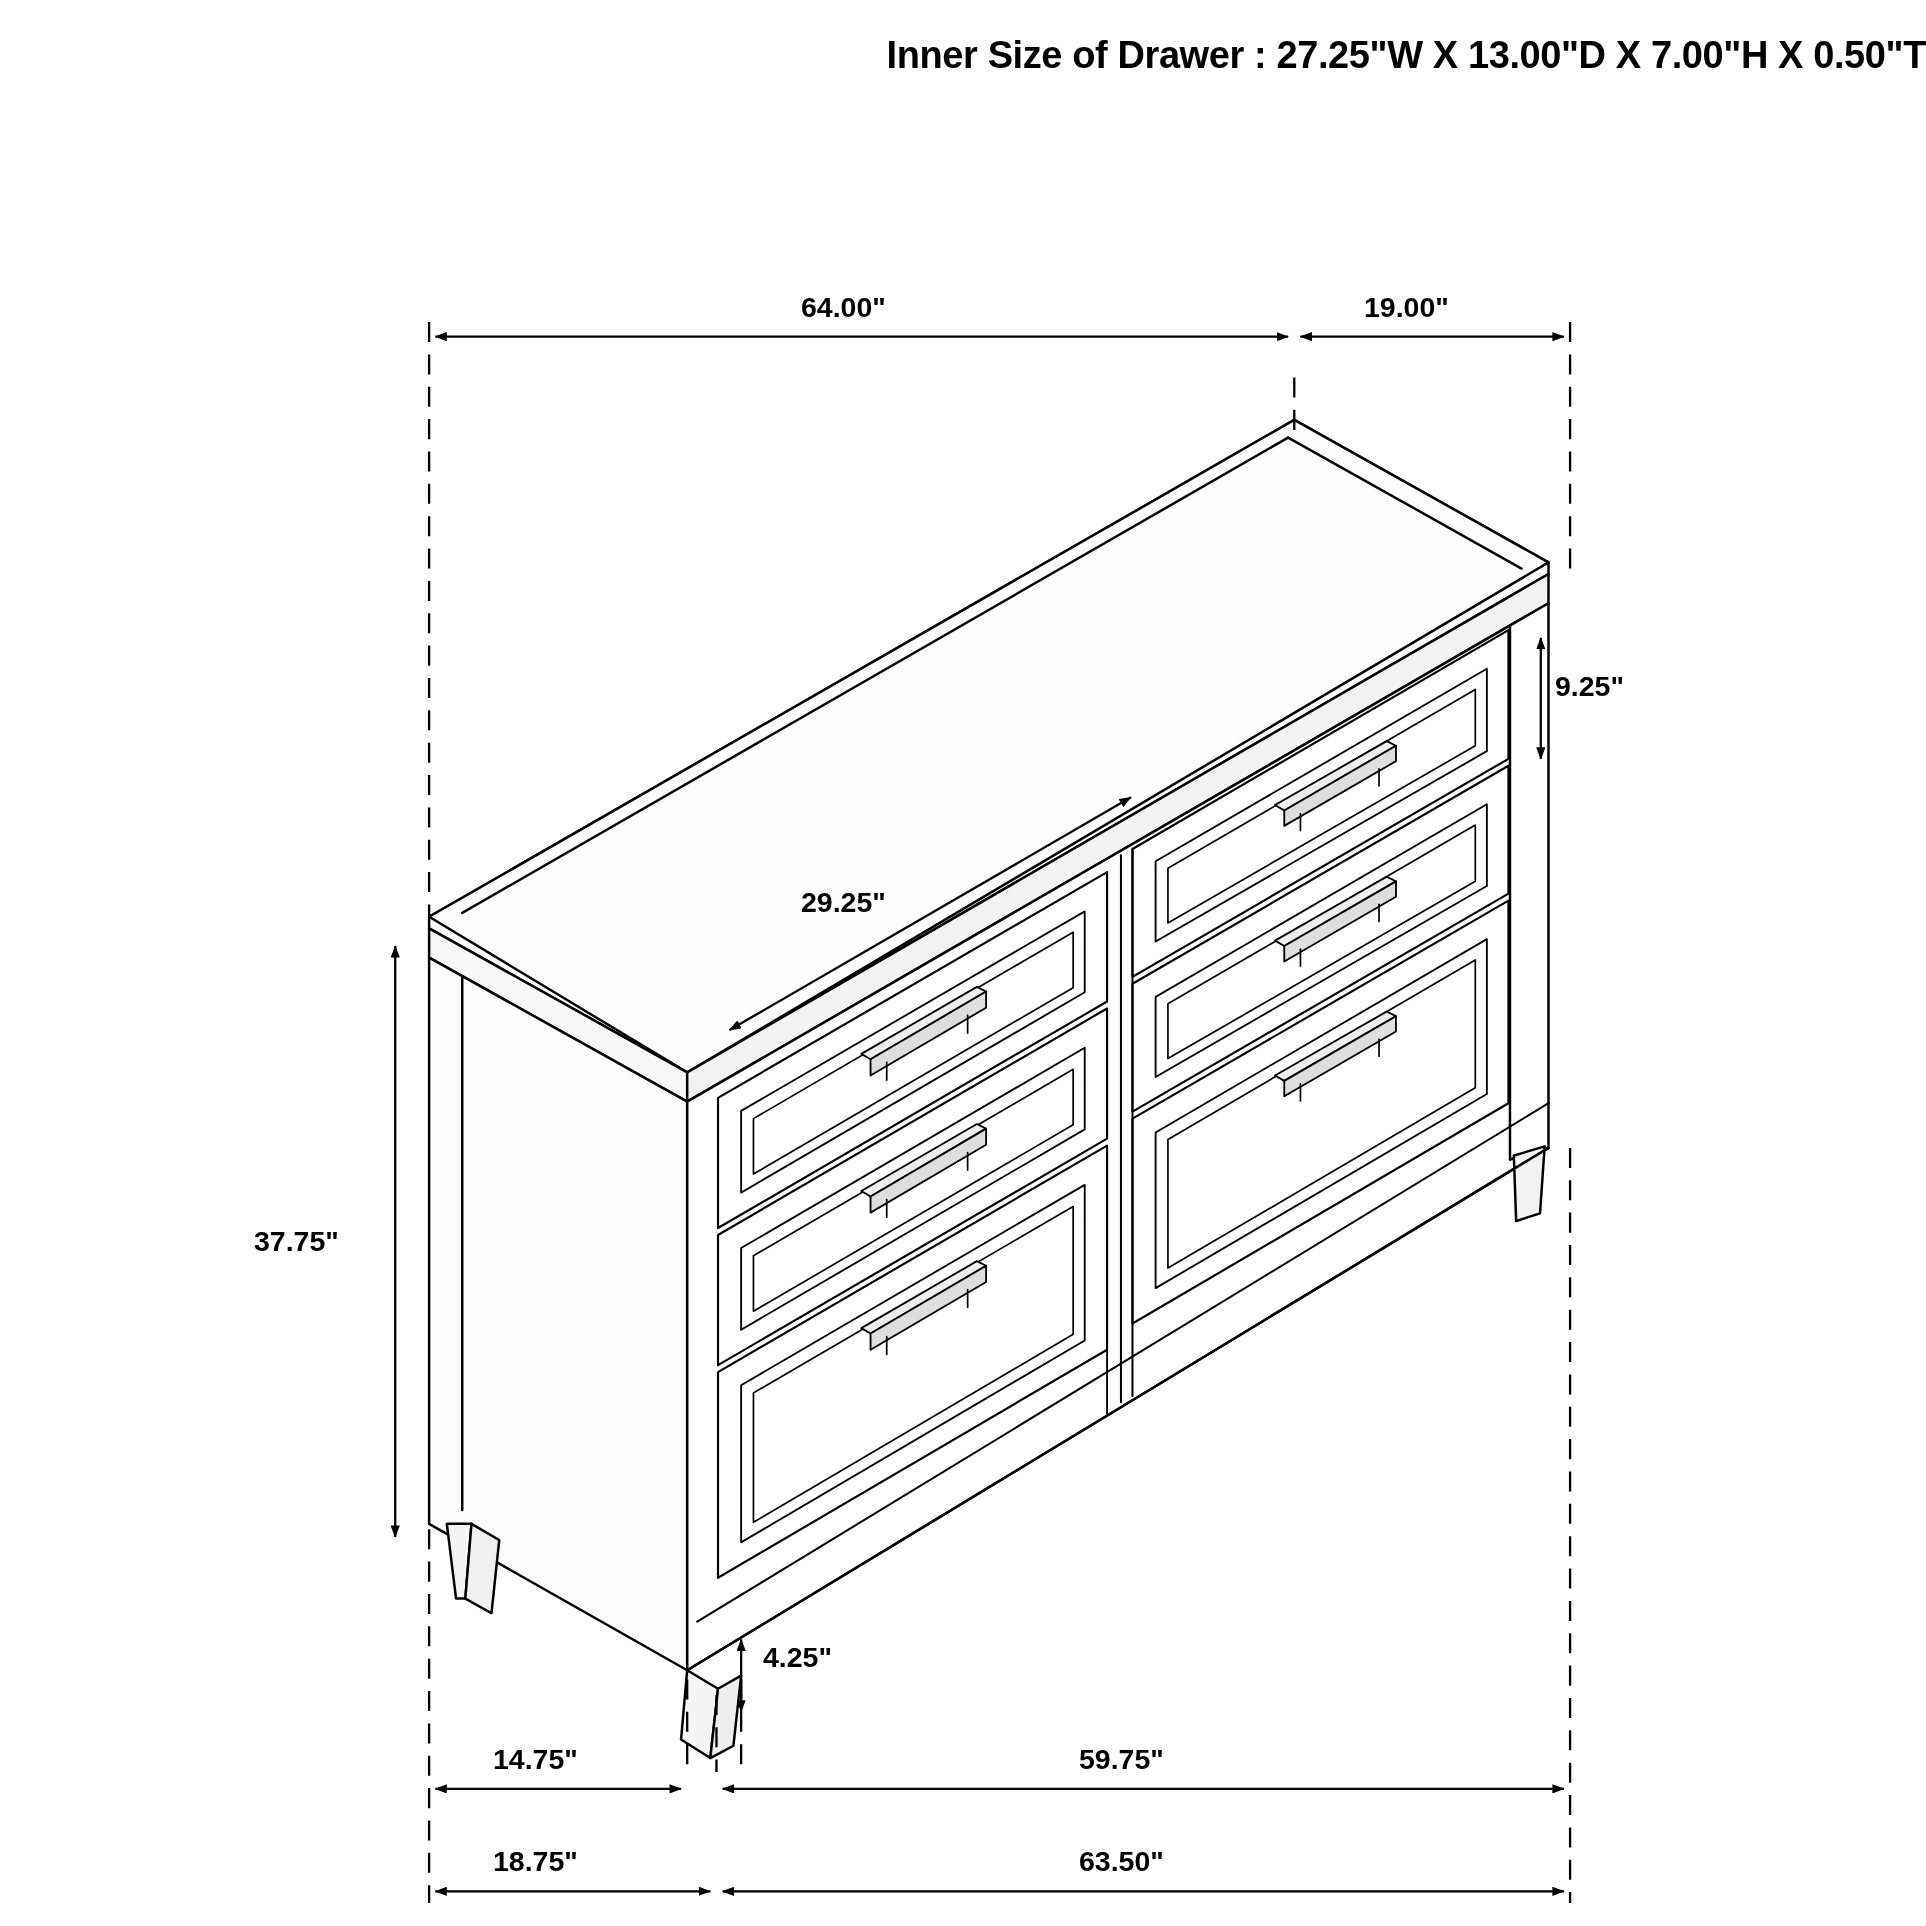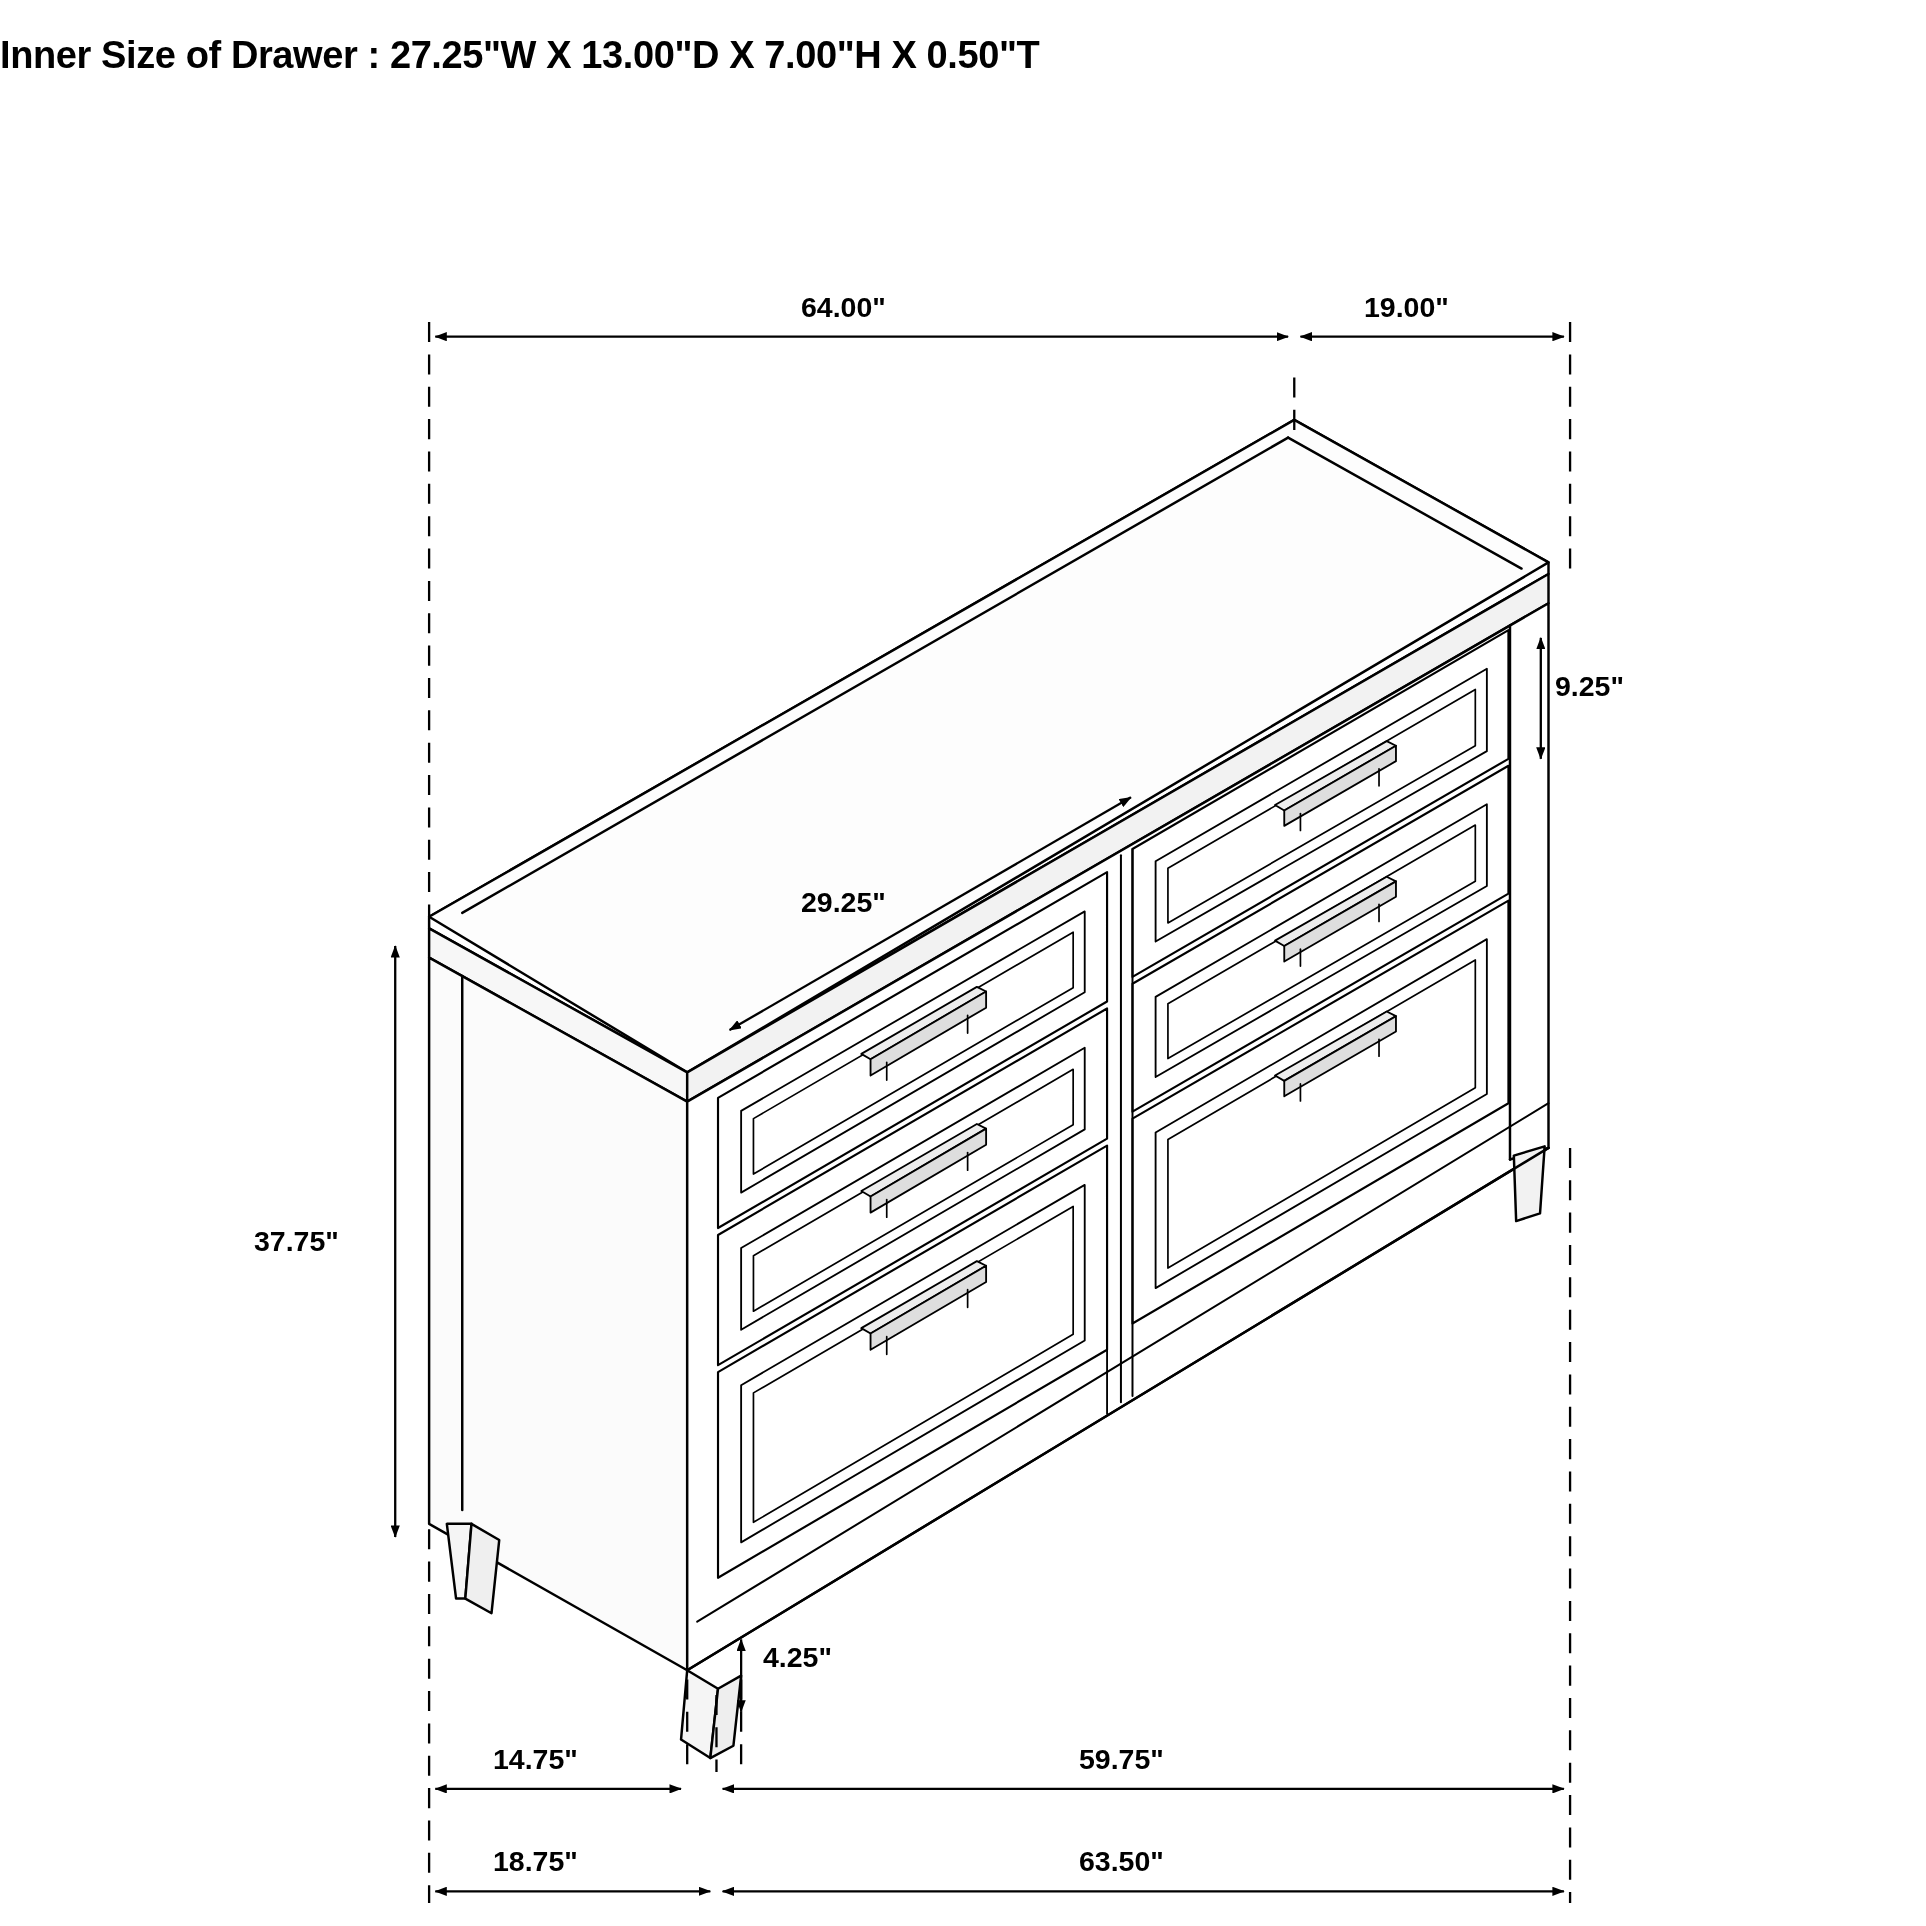--- a/index.html
+++ b/index.html
@@ -20,21 +20,21 @@
     left: 0;
     top: 0;
     width: 1926px;
     height: 1926px;
   }
   .title {
     position: absolute;
     left: 0;
     top: 34px;
     width: 1926px;
-    text-align: left;
+    text-align: right;
     font-size: 38px;
     font-weight: bold;
     letter-spacing: -0.4px;
     color: #000;
   }
   svg.drawing {
     position: absolute;
     left: 0;
     top: 0;
     width: 1926px;

